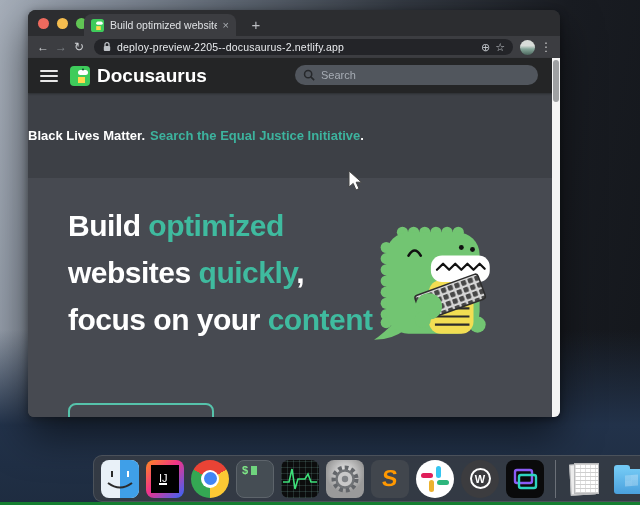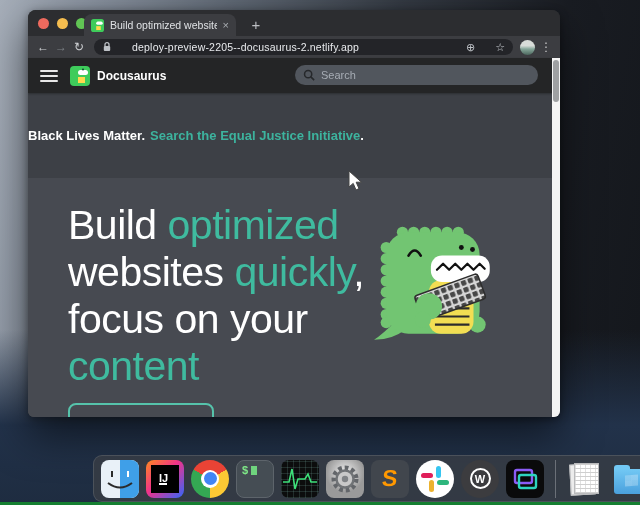--- a/index.html
+++ b/index.html
@@ -27,68 +27,68 @@
   .tab-title { flex:1; font-size:10.5px; color:#dfe1e4; white-space:nowrap; overflow:hidden; }
   .tab-close { font-size:11px; color:#a9adb2; line-height:1; cursor:default; }
   .newtab { position:absolute; left:218px; top:5px; width:20px; height:20px; color:#bdbfc3;
     font-size:15px; text-align:center; line-height:19px; }
   .mini-logo { width:13px; height:13px; flex:none; }
 
   .toolbar { position:relative; height:22px; background:#3c3d41; display:flex; align-items:center; padding:0 6px; }
   .nav-btn { width:18px; text-align:center; font-size:12px; color:#cfd1d4; line-height:22px; }
   .nav-btn.dim { color:#7e8287; }
   .omnibox { position:relative; margin-left:6px; width:419px; height:16px; background:#232428;
-    border-radius:8px; display:flex; align-items:center; padding:0 8px; gap:20px; }
+    border-radius:8px; display:flex; align-items:center; padding:0 8px; gap:5px; }
   .url { flex:1; font-size:10.5px; color:#e8eaed; letter-spacing:.2px; white-space:nowrap; overflow:hidden; }
   .box-ic { font-size:11px; color:#c0c4c9; line-height:1; }
   .avatar { width:15px; height:15px; border-radius:50%; margin-left:7px;
     background:linear-gradient(180deg,#d9ddd9 38%, #86a79a 60%, #4b665d 100%); }
   .kebab { width:14px; text-align:center; font-size:12px; color:#c8c8c8; margin-left:4px; line-height:22px; }
 
   
   .page { position:relative; height:359px; background:#474a51; }
   .scrollbar { position:absolute; right:0; top:0; width:8px; height:100%; background:#f4f4f4; z-index:30; }
   .thumb { position:absolute; left:1px; top:2px; width:6px; height:42px; border-radius:3px; background:#9ea0a2; }
 
   .navbar { position:relative; height:35px; background:#242526; display:flex; align-items:center; padding:0 12px;
     box-shadow:0 1px 2px rgba(0,0,0,.3); }
   .burger { width:18px; height:12px; display:flex; flex-direction:column; justify-content:space-between; margin-right:12px; }
   .burger span { height:2px; background:#e8e8e8; border-radius:1px; }
   .brand { display:flex; align-items:center; gap:7px; }
-  .brand-name { font-size:12px; font-weight:700; color:#ffffff; }
+  .brand-name { font-size:19px; font-weight:700; color:#ffffff; }
   .search { position:absolute; right:22px; top:7px; width:243px; height:20px; background:#51565d;
     border-radius:10px; display:flex; align-items:center; padding:4px 8px; gap:6px; }
   .search input { background:transparent; border:none; outline:none; color:#dfe3e8; font-size:11px; width:180px;
     font-family:"Liberation Sans", sans-serif; }
   .search input::placeholder { color:#a6acb4; }
 
   .announce { height:85px; background:#3d4046; display:flex; align-items:center; justify-content:flex-start;
     font-size:13px; font-weight:700; color:#ffffff; }
   .announce a { color:#3db39e; text-decoration:none; margin-left:5px; }
 
   .hero { position:relative; height:239px; background:#474a51; }
   .hero-title { position:absolute; left:40px; top:24px; width:316px;
-    font-size:41px; line-height:47px; font-weight:400; color:#ffffff; letter-spacing:-.5px; }
+    font-size:30px; line-height:47px; font-weight:700; color:#ffffff; letter-spacing:-.5px; }
   .hero-title .hl { color:#3fbb9f; }
   .mascot { position:absolute; left:344px; top:42px; }
   .cta { position:absolute; left:40px; top:225px; width:146px; height:30px;
     border:2px solid #56c3ab; border-radius:8px; background:transparent; }
 
   
   .cursor { position:absolute; left:348px; top:170px; z-index:60; }
 
   
   .dock { position:absolute; left:93px; top:455px; height:47px; width:560px;
     background:rgba(56,61,69,.8); border:1px solid rgba(255,255,255,.12); border-right:none;
     border-radius:9px 0 0 9px; display:flex; align-items:center; gap:7px; padding:0 7px; z-index:40; }
   .di { width:38px; height:38px; position:relative; flex:none; }
   .dock-sep { width:1px; height:38px; background:rgba(255,255,255,.28); margin:0 4px; flex:none; }
   .ij { border-radius:8px; background:linear-gradient(135deg,#ff8a1d 0%,#f0328a 45%,#3067fd 100%); }
   .ij .inner { position:absolute; inset:5px; background:#000; }
-  .ij .glyph { position:absolute; left:8px; top:7px; color:#fff; font-weight:700; font-size:11px;text-align:right; }
+  .ij .glyph { position:absolute; left:8px; top:7px; color:#fff; font-weight:400; font-size:11px;text-align:right; }
   .ij .bar { position:absolute; left:8px; bottom:8px; width:8px; height:2px; background:#fff; }
   .chrome { border-radius:50%; background:conic-gradient(from 60deg,#fcc934 0 120deg,#34a853 0 240deg,#ea4335 0 360deg); }
   .chrome .w { position:absolute; left:50%; top:50%; width:18px; height:18px; margin:-9px 0 0 -9px; border-radius:50%; background:#fff; }
   .chrome .b { position:absolute; left:50%; top:50%; width:13px; height:13px; margin:-6.5px 0 0 -6.5px; border-radius:50%; background:#4285f4; }
   .term { border-radius:8px; background:#454d54; border:1px solid #5d646b; }
   .term .glyph { position:absolute; left:5px; top:3px; color:#7ee787; font-weight:700; font-size:11px; }
   .term .blockc { position:absolute; left:14px; top:5px; width:6px; height:9px; background:#6fd47e; }
   .act { border-radius:8px; background:#0c0d0d;
     background-image:repeating-linear-gradient(0deg, rgba(110,160,150,.22) 0 1px, transparent 1px 6px),
                      repeating-linear-gradient(90deg, rgba(110,160,150,.22) 0 1px, transparent 1px 6px); }

